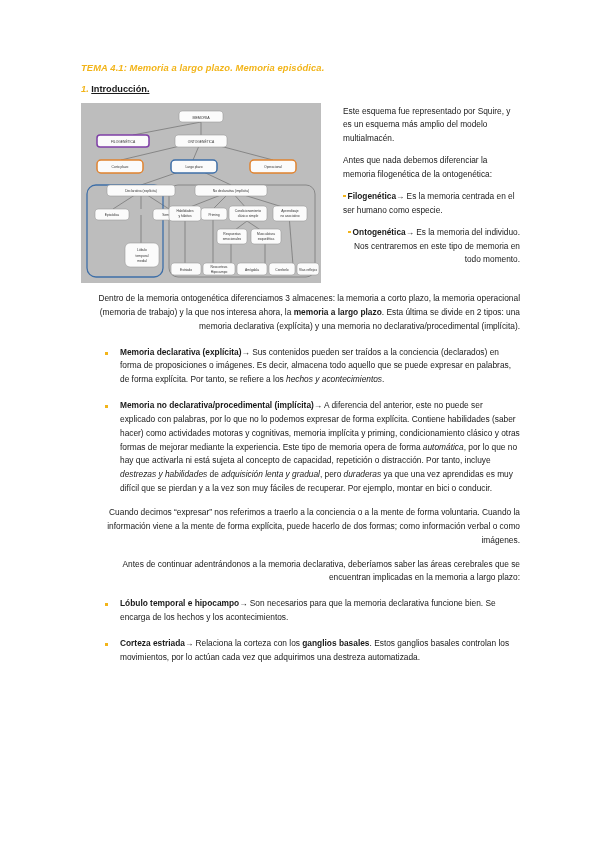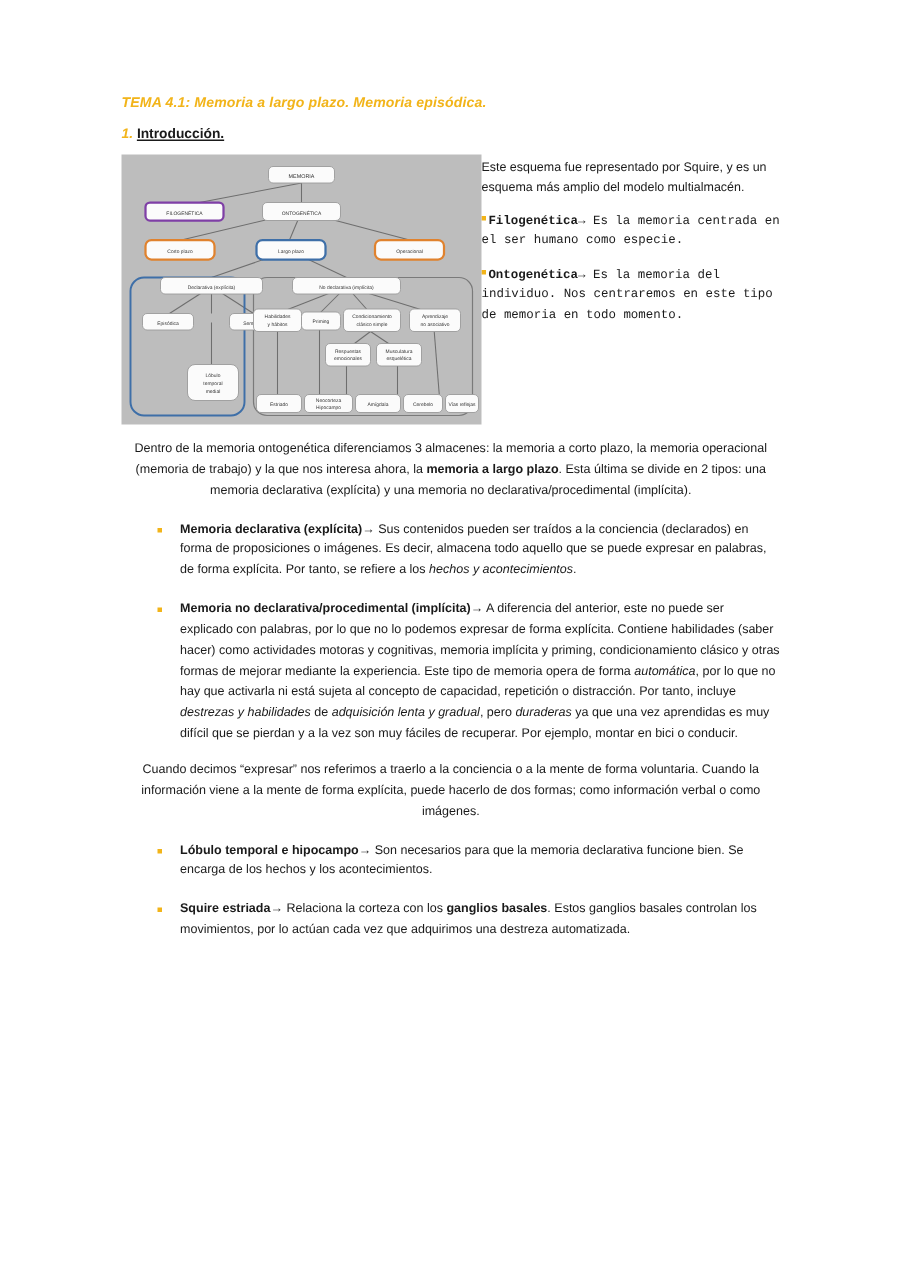--- a/index.html
+++ b/index.html
@@ -39,56 +39,56 @@
     color:#1a1a1a;
     font-weight:bold;
     text-decoration:underline;
     text-underline-offset:1px;
     margin-top:20px;
   }
   
   .top-row{
     display:flex;
     align-items:flex-start;
-    gap:0;
+    gap:22px;
     margin-bottom:9px;
   }
   .diagram{
     width:240px;
     height:180px;
     background:#bdbdbd;
     position:relative;
     flex:0 0 auto;
     overflow:hidden;
   }
   .diagram svg{display:block;}
   .side-text{
     flex:1 1 auto;
     padding-top:2px;
     font-size:8.3px;
     line-height:1.62;
   }
   .side-text p{margin:0 0 9px 0;}
-  .side-text p:last-child{margin-bottom:0;}
+  .side-text p:last-child{margin-bottom:0;text-align:right;}
   .sq{
     display:inline-block;
     width:2.6px;height:2.6px;
     background:#F2B419;
     vertical-align:2px;
     margin-right:2px;
   }
-  .mini-item{margin:0 0 1px 0;font-family:Liberation Mono, monospace;}
+  .mini-item{margin:0 0 1px 0;}
   b,strong{font-weight:bold;}
   .arrow{font-weight:bold;}
   
   p.body{
     font-size:8.35px;
     line-height:1.66;
     margin:0 0 10px 0;
-    text-align:center;
+    text-align:right;
   }
   
   ul.bullets{
     list-style:none;
     margin:0 0 10px 0;
     padding:0 0 0 24px;
   }
   ul.bullets > li{
     position:relative;
     font-size:8.35px;
@@ -236,42 +236,44 @@
         <rect class="bx" x="188" y="160" width="26" height="12" rx="3"></rect>
         <text class="t" x="201" y="167.6">Cerebelo</text>
 
         <rect class="bx" x="216" y="160" width="22" height="12" rx="3"></rect>
         <text class="t" x="227" y="167.6">Vías reflejas</text>
       </svg>
     </div>
 
     <div class="side-text">
       <p>Este esquema fue representado por Squire, y es un esquema más amplio del modelo multialmacén.</p>
+      <p>Antes que nada debemos diferenciar la memoria filogenética de la ontogenética:</p>
       <p class="mini-item"><span class="sq"></span><b>Filogenética</b><b class="arrow">→</b><span> Es la memoria centrada en el ser humano como especie.</span></p>
       <p class="mini-item"><span class="sq"></span><b>Ontogenética</b><b class="arrow">→</b><span> Es la memoria del individuo. Nos centraremos en este tipo de memoria en todo momento.</span></p>
     </div>
   </div>
 
   <p class="body"><span>Dentro de la memoria ontogenética diferenciamos 3 almacenes: la memoria a corto plazo, la memoria operacional (memoria de trabajo) y la que nos interesa ahora, la </span><b>memoria a largo plazo</b><span>. Esta última se divide en 2 tipos: una memoria declarativa (explícita) y una memoria no declarativa/procedimental (implícita).</span></p>
 
 
   <ul class="bullets">
     <li>
       <b>Memoria declarativa (explícita)</b><b class="arrow">→</b><span> Sus contenidos pueden ser traídos a la conciencia (declarados) en forma de proposiciones o imágenes. Es decir, almacena todo aquello que se puede expresar en palabras, de forma explícita. Por tanto, se refiere a los </span><i>hechos y acontecimientos</i><span>.</span>
     </li>
     <li>
       <b>Memoria no declarativa/procedimental (implícita)</b><b class="arrow">→</b><span> A diferencia del anterior, este no puede ser explicado con palabras, por lo que no lo podemos expresar de forma explícita. Contiene habilidades (saber hacer) como actividades motoras y cognitivas, memoria implícita y priming, condicionamiento clásico y otras formas de mejorar mediante la experiencia. Este tipo de memoria opera de forma </span><i>automática</i><span>, por lo que no hay que activarla ni está sujeta al concepto de capacidad, repetición o distracción. Por tanto, incluye </span><i>destrezas y habilidades</i><span> de </span><i>adquisición lenta y gradual</i><span>, pero </span><i>duraderas</i><span> ya que una vez aprendidas es muy difícil que se pierdan y a la vez son muy fáciles de recuperar. Por ejemplo, montar en bici o conducir.</span>
     </li>
   </ul>
 
   <p class="body">Cuando decimos “expresar” nos referimos a traerlo a la conciencia o a la mente de forma voluntaria. Cuando la información viene a la mente de forma explícita, puede hacerlo de dos formas; como información verbal o como imágenes.</p>
 
+  <p class="body">Antes de continuar adentrándonos a la memoria declarativa, deberíamos saber las áreas cerebrales que se encuentran implicadas en la memoria a largo plazo:</p>
 
   <ul class="bullets">
     <li>
       <b>Lóbulo temporal e hipocampo</b><b class="arrow">→</b><span> Son necesarios para que la memoria declarativa funcione bien. Se encarga de los hechos y los acontecimientos.</span>
     </li>
     <li>
-      <b>Squire estriada</b><b class="arrow">→</b><span> Relaciona la corteza con los </span><b>ganglios basales</b><span>. Estos ganglios basales controlan los movimientos, por lo actúan cada vez que adquirimos una destreza automatizada.</span>
+      <b>Corteza estriada</b><b class="arrow">→</b><span> Relaciona la corteza con los </span><b>ganglios basales</b><span>. Estos ganglios basales controlan los movimientos, por lo actúan cada vez que adquirimos una destreza automatizada.</span>
     </li>
   </ul>
 
 </div>
 
 </body></html>

